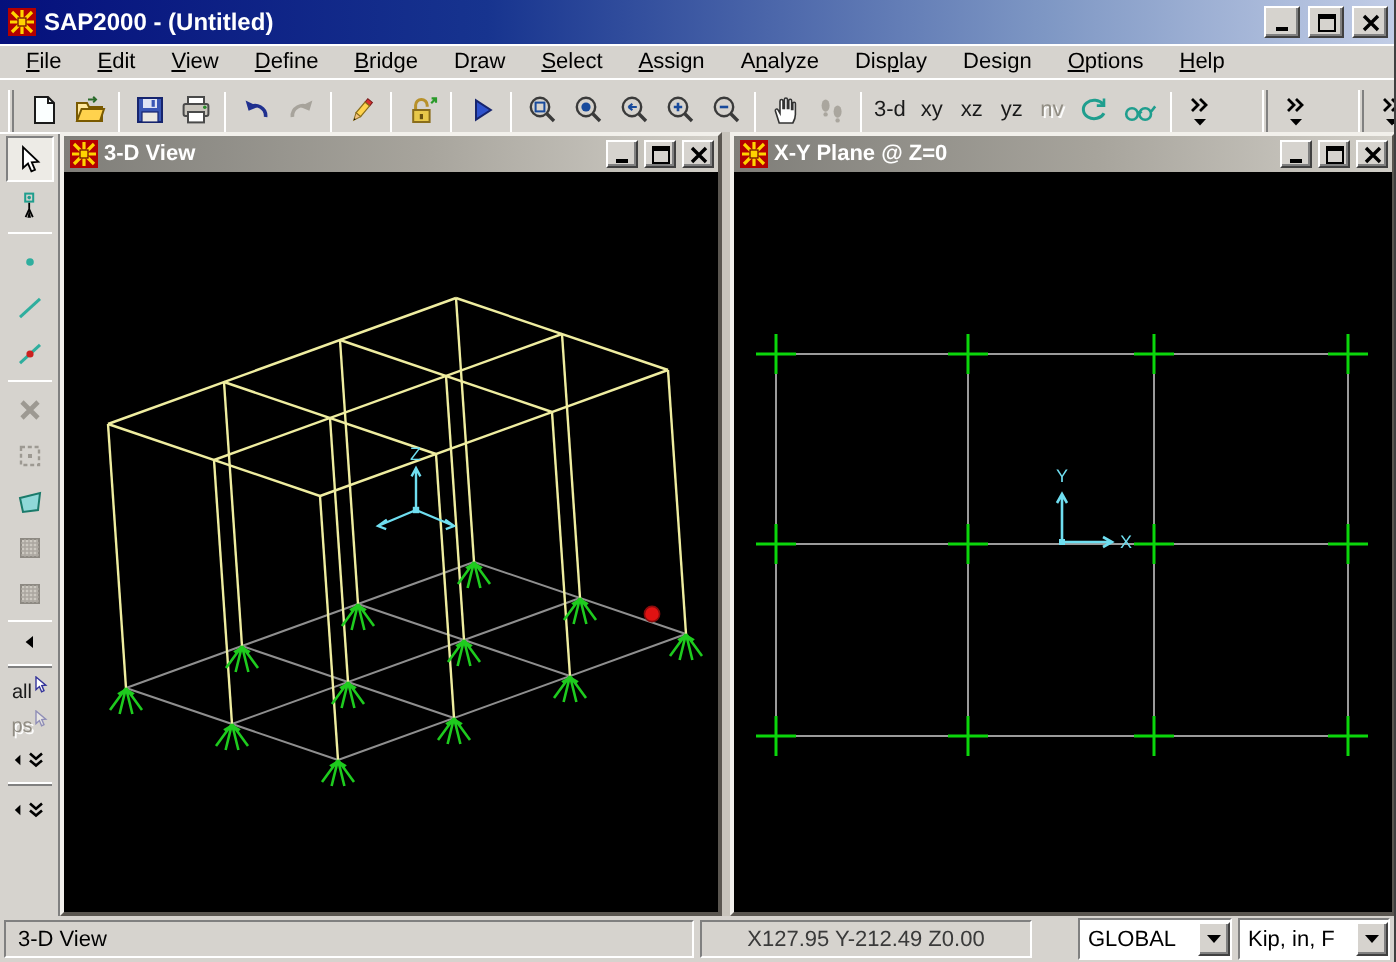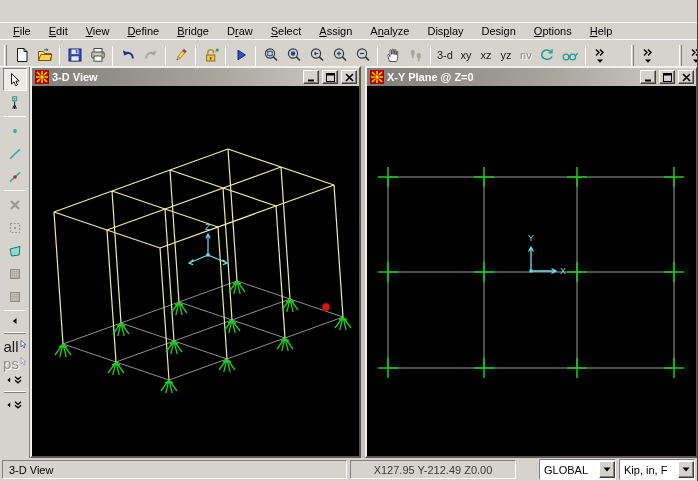--- a/index.html
+++ b/index.html
@@ -34,21 +34,21 @@
   .vsep{width:1px;height:20px;background:#808080;border-right:1px solid #fff;margin:0 3px;flex:0 0 auto;}
   .vgrip{width:3px;height:21px;border-left:1px solid #fff;border-right:1px solid #808080;
     margin:0 3px;flex:0 0 auto;}
   .spacer16{width:16px;flex:0 0 auto;}
   
   .left-toolbar{position:absolute;top:66px;left:0;width:30px;bottom:23px;background:#d6d3ce;
     display:flex;flex-direction:column;align-items:center;box-shadow:inset 0 1px 0 #fff, inset -1px 0 0 #808080;
     padding-top:2px;}
   .left-toolbar .toolbtn{width:24px;height:23px;}
   .left-toolbar .toolbtn.small{height:15px;}
-  .left-toolbar .toolbtn.textbtn{height:17px;font-size:15px;padding:0;}
+  .left-toolbar .toolbtn.textbtn{height:17px;font-size:10px;padding:0;}
   .hsep{height:1px;width:22px;background:#808080;border-bottom:1px solid #fff;margin:2px 0;flex:0 0 auto;}
   .hgrip{height:2px;width:22px;border-top:1px solid #fff;border-bottom:1px solid #808080;margin:4px 0;flex:0 0 auto;}
   
   .workspace{position:absolute;left:30px;top:66px;right:0;bottom:23px;background:#c8c4bc;}
   .mdi-window{position:absolute;background:#d6d3ce;border:2px solid;
     border-color:#f2f0eb #5a5650 #5a5650 #f2f0eb;}
   .mdi-titlebar{height:18px;display:flex;align-items:center;gap:3px;padding:0 2px;
     background:linear-gradient(to right,#7f7e79 0%,#a7a49c 55%,#d2cfc8 100%);
     color:#fff;font-weight:bold;font-size:11px;}
   .mdi-title{flex:1;white-space:nowrap;overflow:hidden;}
@@ -68,20 +68,46 @@
   .combo .val{flex:1;padding-left:4px;white-space:nowrap;overflow:hidden;}
   .combo .drop{width:16px;height:17px;background:#d6d3ce;border:1px solid;
     border-color:#fff #404040 #404040 #fff;box-shadow:inset -1px -1px 0 #808080;
     display:flex;align-items:center;justify-content:center;flex:0 0 auto;}
 </style>
 </head>
 <body>
 
 <div class="app">
 
+  <div class="titlebar">
+    <span class="tb-icon">
+        <svg width="14" height="14" viewBox="0 0 14 14">
+          <rect width="14" height="14" fill="#b40000"></rect>
+          <path d="M2 2 L12 12 M12 2 L2 12 M7 1 L7 13 M1 7 L13 7" stroke="#ffd400" stroke-width="1.6"></path>
+          <rect x="5" y="5" width="4" height="4" fill="#ffd400" stroke="#6a0000" stroke-width="0.6"></rect>
+        </svg>
+      </span>
+    <span class="title">SAP2000 - (Untitled)</span>
+    <span class="win-btn">
+        <svg width="9" height="9" viewBox="0 0 9 9">
+          <rect x="1" y="6.5" width="6" height="2" fill="#000"></rect>
+        </svg>
+      </span>
+    <span class="win-btn">
+        <svg width="9" height="9" viewBox="0 0 9 9">
+          <rect x="0.5" y="0.5" width="8" height="8" fill="none" stroke="#000"></rect>
+          <rect x="0.5" y="0.5" width="8" height="2" fill="#000"></rect>
+        </svg>
+      </span>
+    <span class="win-btn">
+        <svg width="9" height="9" viewBox="0 0 9 9">
+          <path d="M1 1 L8 8 M8 1 L1 8" stroke="#000" stroke-width="1.7"></path>
+        </svg>
+      </span>
+  </div>
 
   <div class="menubar" id="menubar">
       <div class="menu-item"><u>F</u>ile</div>
       <div class="menu-item"><u>E</u>dit</div>
       <div class="menu-item"><u>V</u>iew</div>
       <div class="menu-item"><u>D</u>efine</div>
       <div class="menu-item"><u>B</u>ridge</div>
       <div class="menu-item">D<u>r</u>aw</div>
       <div class="menu-item"><u>S</u>elect</div>
       <div class="menu-item"><u>A</u>ssign</div>

